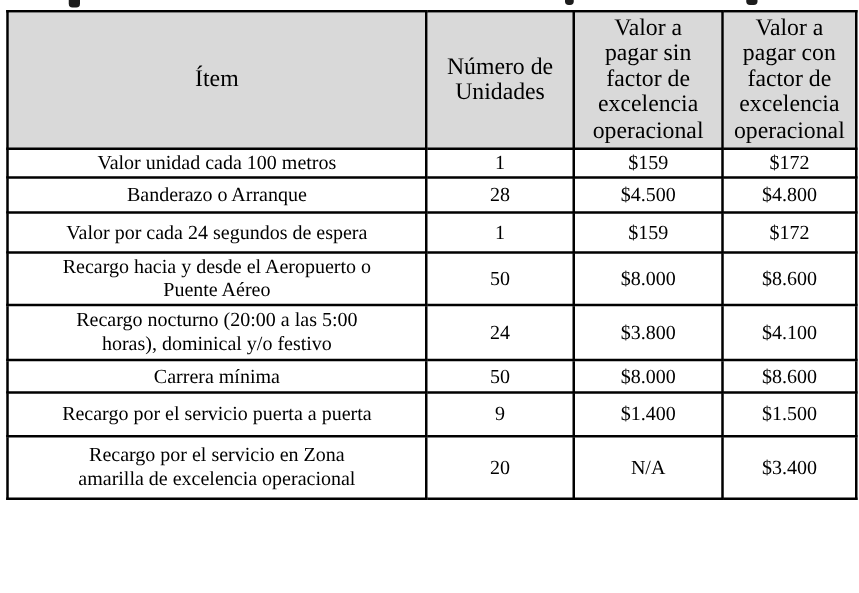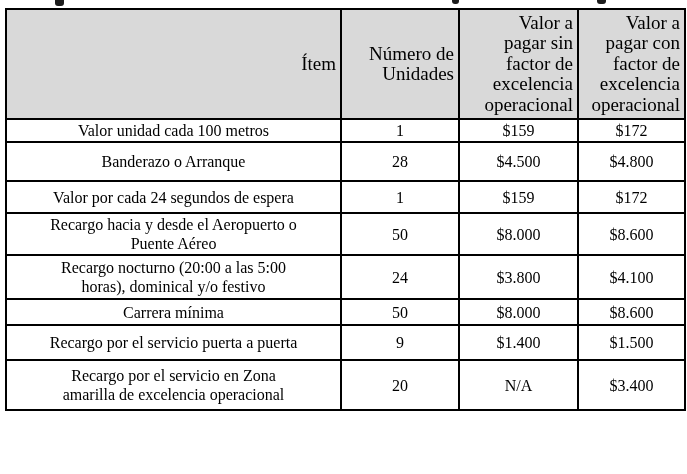--- a/index.html
+++ b/index.html
@@ -44,30 +44,29 @@
     padding: 1px 4px;
     white-space: pre-line;
     overflow: hidden;
   }
   .fare-table thead th {
     background: #d9d9d9;
     font-weight: normal;
     font-size: 19px;
     line-height: 20.5px;
     height: 106px;
-    text-align: right;
   }
   .fare-table tbody td {
     background: #ffffff;
     font-size: 16px;
     line-height: 19px;
   }
   
   .r1 { height: 16px; border-radius: 10px; }
-  .r2 { height: 39px; }
+  .r2 { height: 28px; }
   .r3 { height: 32px; }
   .r4 { height: 27px; }
   .r5 { height: 44px; margin-left: 34px; }
   .r6 { height: 26px; }
   .r7 { height: 35px; margin-left: 40px; }
   .r8 { height: 50px; }
 
   .source-note {
     position: absolute;
     top: 445px;

